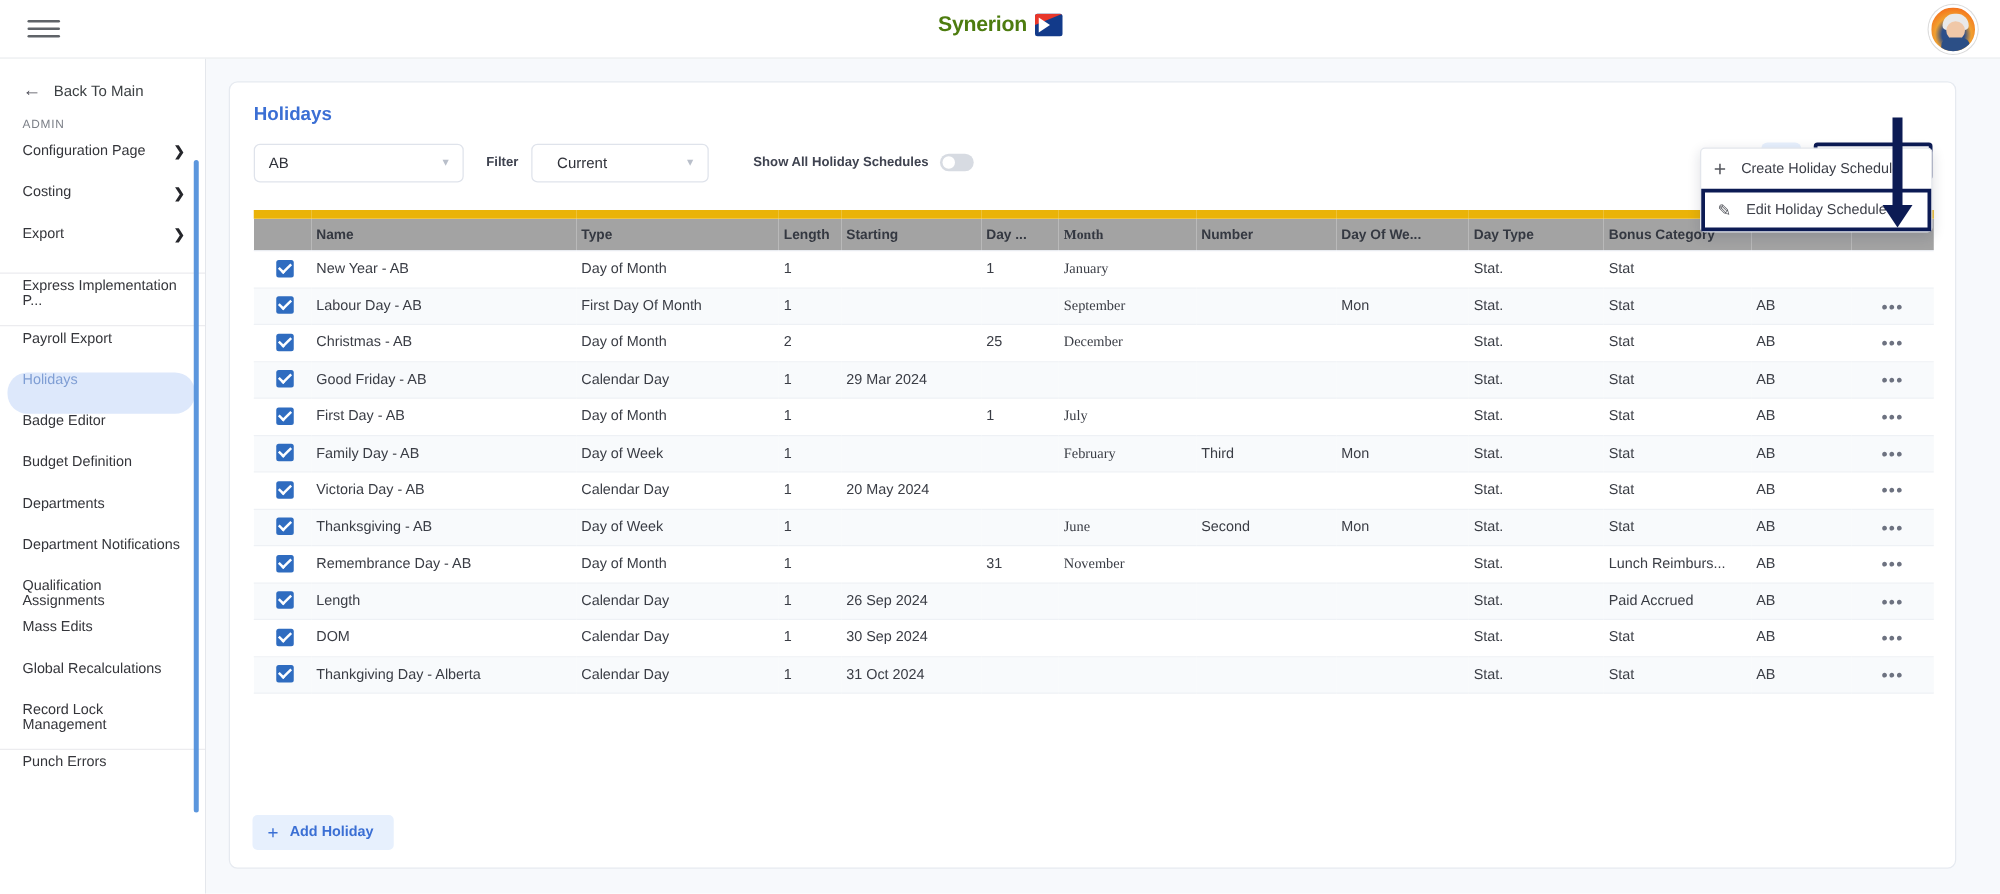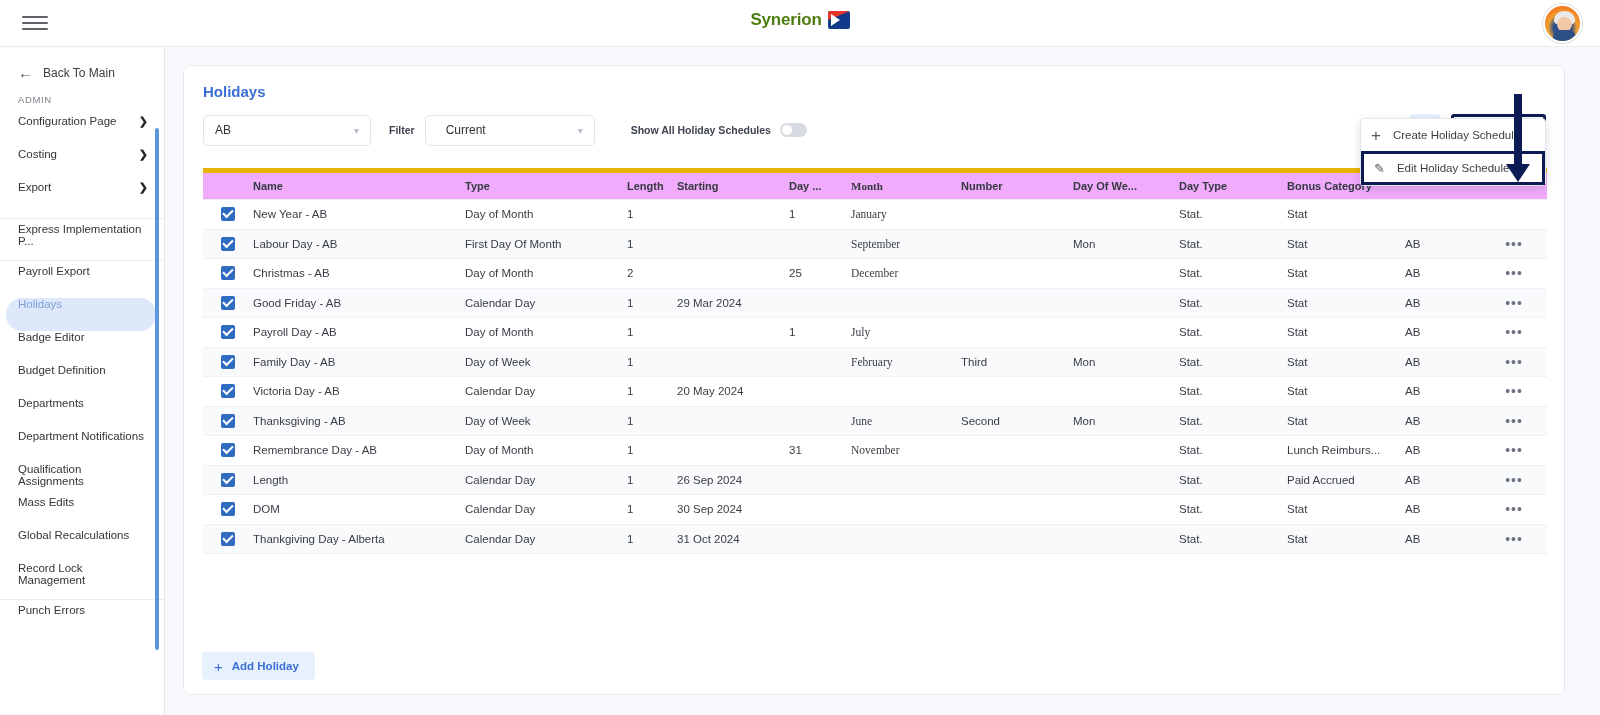--- a/index.html
+++ b/index.html
@@ -111,21 +111,21 @@
   
   .toolbar {
     position: relative; display: flex; align-items: center;
     padding: 14px 0 0 19px; height: 46px;
   }
   .select-box {
     width: 168px; height: 31px; border: 1px solid #dfe3eb; border-radius: 5px;
     background: #fff; display: flex; align-items: center; justify-content: space-between;
     padding: 0 11px; font-size: 12px; color: #30323a; cursor: pointer;
   }
-  .select-box.narrow { width: 170px; padding-left: 20px; }
+  .select-box.narrow { width: 142px; padding-left: 20px; }
   .chev-d { color: #b9bfca; font-size: 10px; }
   .filter-label { font-size: 10.5px; font-weight: bold; color: #3f4350; margin: 0 10px 0 18px; }
   .toggle-label { font-size: 10.5px; font-weight: bold; color: #3f4350; margin-left: 36px; }
   .toggle {
     width: 27px; height: 14px; background: #d7dbe2; border-radius: 8px;
     margin-left: 9px; position: relative; cursor: pointer;
   }
   .toggle .knob {
     position: absolute; left: 2px; top: 2px; width: 10px; height: 10px;
     background: #ffffff; border-radius: 50%;
@@ -179,23 +179,23 @@
   .arrow-head {
     position: absolute; left: -8px; top: 70px; width: 0; height: 0;
     border-left: 12px solid transparent; border-right: 12px solid transparent;
     border-top: 18px solid #0c1b54;
   }
 
   
   .tbl-wrap { position: absolute; left: 19px; top: 102px; width: 1344px; }
   table { width: 1344px; border-collapse: collapse; table-layout: fixed; }
   thead th {
-    background: #f0abfc; height: 29px; text-align: left;
+    background: #a3a3a3; height: 29px; text-align: left;
     font-size: 11px; font-weight: bold; color: #343841;
-    border-top: 5px solid #eab308; border-bottom: 1px solid #e9ecf1;
+    border-top: 7px solid #eab308; border-bottom: 1px solid #e9ecf1;
     padding: 0 4px; white-space: nowrap; overflow: hidden; text-overflow: ellipsis;
   }
   tbody td {
     height: 29.5px; font-size: 11.5px; color: #3a3d45;
     padding: 0 4px; white-space: nowrap; overflow: hidden; text-overflow: ellipsis;
     border-bottom: 1px solid #eef1f5;
   }
   tbody tr:nth-child(odd) { background: #ffffff; }
   tbody tr:nth-child(even) { background: #f8fafc; }
   .c-check { width: 46px; padding-left: 18px !important; }
@@ -452,21 +452,21 @@
                 <td class="c-month"></td>
                 <td class="c-number"></td>
                 <td class="c-dow"></td>
                 <td class="c-dtype">Stat.</td>
                 <td class="c-bonus">Stat</td>
                 <td class="c-sched">AB</td>
                 <td class="c-menu"><span class="dots">•••</span></td>
               </tr>
               <tr>
                 <td class="c-check"><span class="chk"></span></td>
-                <td class="c-name">Payroll Day - AB</td>
+                <td class="c-name">First Day - AB</td>
                 <td class="c-type">Day of Month</td>
                 <td class="c-len">1</td>
                 <td class="c-start"></td>
                 <td class="c-day">1</td>
                 <td class="c-month">July</td>
                 <td class="c-number"></td>
                 <td class="c-dow"></td>
                 <td class="c-dtype">Stat.</td>
                 <td class="c-bonus">Stat</td>
                 <td class="c-sched">AB</td>

